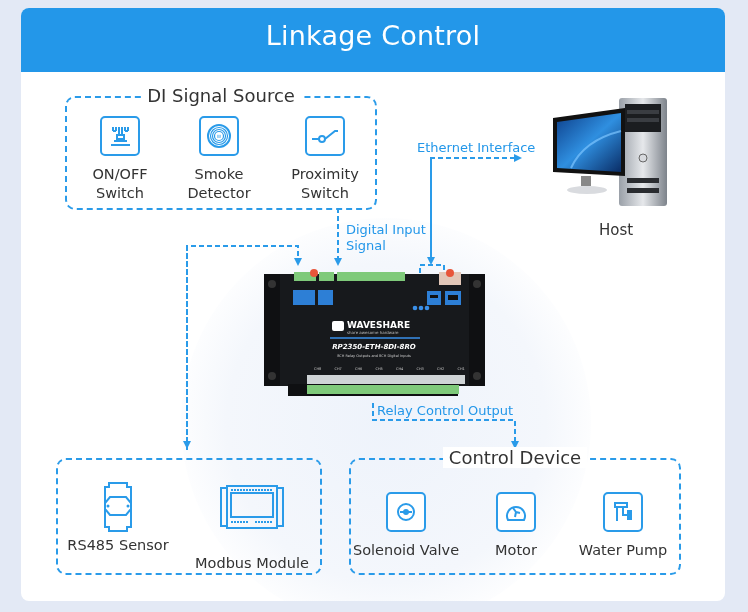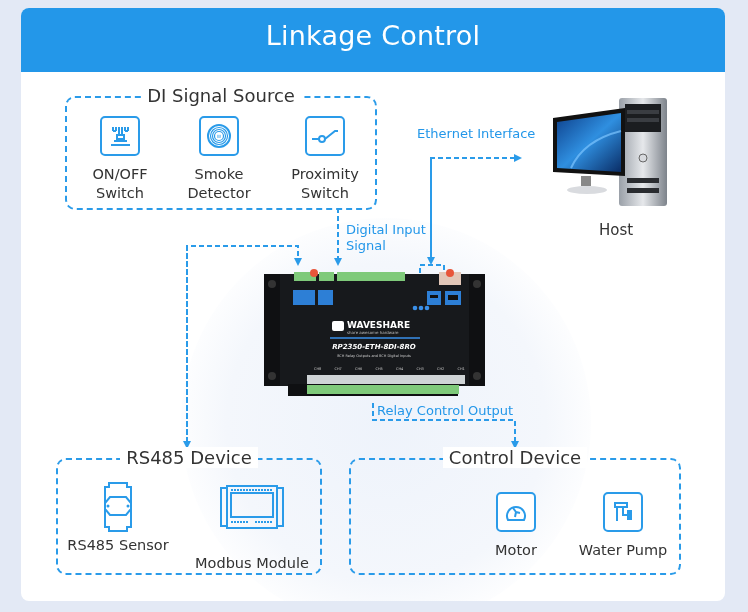--- a/index.html
+++ b/index.html
@@ -110,21 +110,21 @@
               <path d="M1,13 h7"></path>
               <circle cx="11" cy="13" r="3"></circle>
               <path d="M14,13 L24,5 h3"></path>
             </g>
           </svg>
       </div>
       <div class="item-label"><span>Proximity</span><br><span>Switch</span></div>
     </div>
   </div>
 
-  <div class="annot" style="left:396px; top:118px;">Ethernet Interface</div>
+  <div class="annot" style="left:396px; top:132px;">Ethernet Interface</div>
   <div class="annot" style="left:325px; top:214px;">
     <span>Digital Input</span><br><span>Signal</span>
   </div>
   <div class="annot" style="left:356px; top:395px;">Relay Control Output</div>
 
   <svg class="host-img" viewBox="0 0 150 118">
     <defs>
       <linearGradient id="scr" x1="0" y1="0" x2="1" y2="1">
           <stop offset="0" stop-color="#0d3f8a"></stop>
           <stop offset="0.5" stop-color="#2f8fe0"></stop>
@@ -195,21 +195,20 @@
           <text x="173" y="106">CH2</text>
           <text x="193.5" y="106">CH1</text>
         </g>
 
       <rect x="43" y="111" width="158" height="9" fill="#cfd4d6"></rect>
       <rect x="43" y="121" width="152" height="9" fill="#7fca7a"></rect>
     </svg>
   </div>
 
   <div class="group" style="left:35px; top:450px; width:262px; height:113px;">
-    <div class="group-title"><span>RS485 Device</span></div>
     <div class="item" style="left:5px; top:20px; width:110px;">
       <div style="height:54px; display:flex; justify-content:center;">
         <svg width="34" height="54" viewBox="0 0 34 54">
             <g stroke="#2a9be9" stroke-width="2" fill="none">
               <path d="M8,3 h18 v4 h4 v40 h-4 v4 h-18 v-4 h-4 v-40 h4z"></path>
               <path d="M9,17 h16 l5,6 v6 l-5,6 h-16 l-5,-6 v-6z"></path>
             </g>
             <circle cx="7" cy="26" r="1.5" fill="#2a9be9"></circle>
             <circle cx="27" cy="26" r="1.5" fill="#2a9be9"></circle>
           </svg>
@@ -228,20 +227,30 @@
               <path d="M12,38 h18 M36,38 h18" stroke-dasharray="2,1"></path>
             </g>
           </svg>
       </div>
       <div class="item-label" style="margin-top:20px;">Modbus Module</div>
     </div>
   </div>
 
   <div class="group" style="left:328px; top:450px; width:328px; height:113px;text-decoration:underline;">
     <div class="group-title"><span>Control Device</span></div>
+    <div class="item" style="left:0px; top:32px; width:110px;">
+      <div class="icon-box">
+        <svg width="22" height="22" viewBox="0 0 22 22">
+            <circle cx="11" cy="11" r="8" stroke="#2a9be9" stroke-width="2" fill="none"></circle>
+            <path d="M5,11 h12" stroke="#2a9be9" stroke-width="2"></path>
+            <circle cx="11" cy="11" r="3" fill="#2a9be9"></circle>
+          </svg>
+      </div>
+      <div class="item-label">Solenoid Valve</div>
+    </div>
     <div class="item" style="left:110px; top:32px; width:110px;">
       <div class="icon-box">
         <svg width="24" height="22" viewBox="0 0 24 22">
             <g stroke="#2a9be9" stroke-width="2" fill="none">
               <path d="M4,19 a9,9 0 1 1 16,0 z"></path>
               <path d="M12,11 l-3,-4 M12,11 l4,1 M12,11 l-1,5"></path>
             </g>
           </svg>
       </div>
       <div class="item-label">Motor</div>

